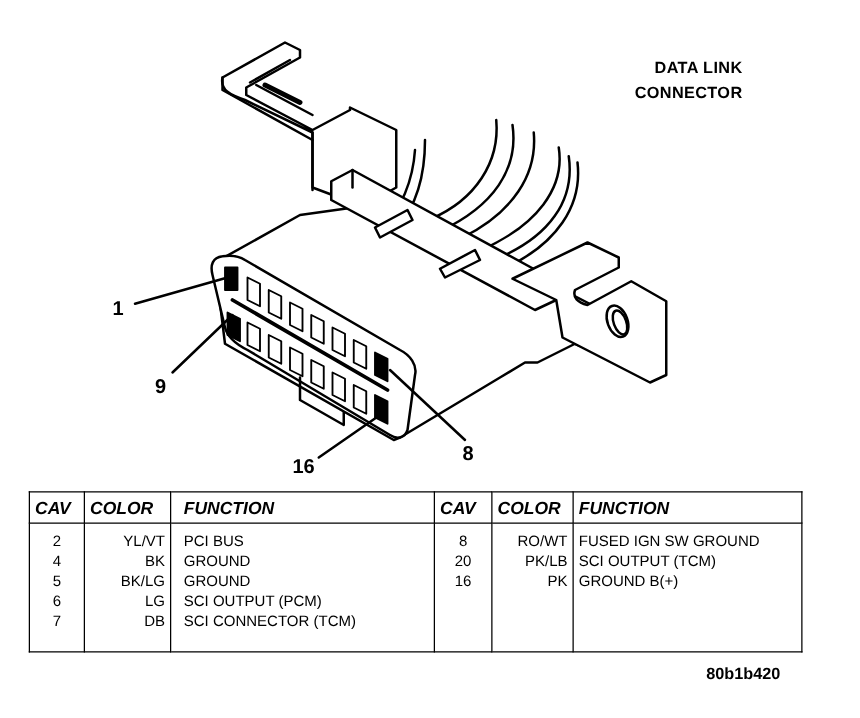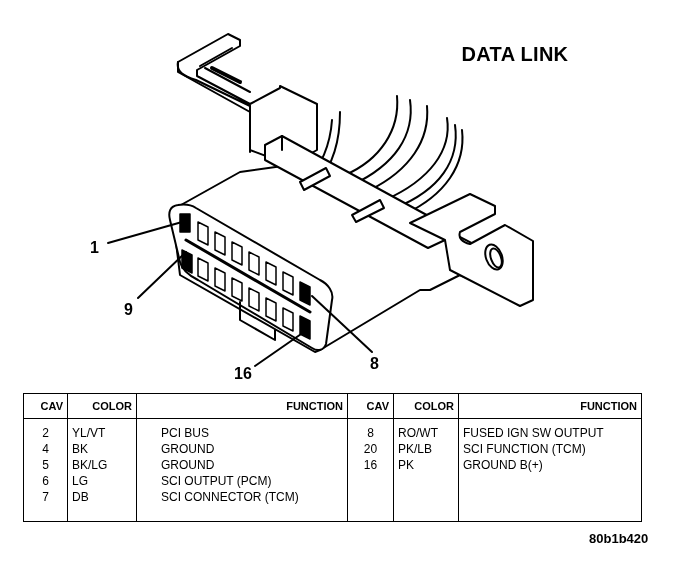--- a/index.html
+++ b/index.html
@@ -1,35 +1,35 @@
 <!DOCTYPE html>
 <html><head>
 <meta charset="utf-8">
 <style>
   html, body { margin: 0; padding: 0; background: #ffffff; }
   body { width: 688px; height: 574px; position: relative; overflow: hidden;
          font-family: "Liberation Sans", sans-serif; color: #000; }
   #drawing { position: absolute; left: 0; top: 0; width: 688px; height: 390px; }
-  .title { position: absolute; left: 436px; top: 44px; width: 158px; text-align: center;
-           font-weight: bold; font-size: 20px; line-height: 20px; letter-spacing: 0.3px; }
+  .title { position: absolute; left: 436px; top: 44px; width: 158px; text-align: right;
+           font-weight: bold; font-size: 13px; line-height: 20px; letter-spacing: 0.3px; }
   .pin-label { position: absolute; font-weight: bold; font-size: 16px; line-height: 16px; }
   #pin-1 { left: 90px; top: 240px; }
   #pin-9 { left: 124px; top: 302px; }
   #pin-16 { left: 234px; top: 366px; }
   #pin-8 { left: 370px; top: 356px; }
   table.cav { position: absolute; left: 23px; top: 393px; width: 618px; border-collapse: collapse;
               table-layout: fixed; font-size: 12px; }
-  table.cav th { font-weight: bold; font-size: 11px; text-align: right; padding: 3px 4px; height: 18px;
-                 border: 1.5px solid #000; }
+  table.cav th { font-weight: bold; font-size: 14px; text-align: left; padding: 3px 4px; height: 18px;
+                 border: 1.5px solid #000; font-style: italic; }
   table.cav td { vertical-align: top; border-left: 1.5px solid #000; border-right: 1.5px solid #000;
                  border-bottom: 1.5px solid #000; padding: 6px 4px 0 4px; height: 96px; line-height: 16px; }
   .c-cav { text-align: center; }
-  .c-color { text-align: left; }
+  .c-color { text-align: right; }
   .line { display: block; white-space: nowrap; }
-  .figid { position: absolute; left: 565px; top: 531px; font-weight: bold; font-size: 13px; margin-left: 24px; }
+  .figid { position: absolute; left: 565px; top: 531px; font-weight: bold; font-size: 13px; }
 </style>
 </head>
 <body>
 
 <svg id="drawing" viewBox="0 0 688 390" xmlns="http://www.w3.org/2000/svg">
   <g fill="none" stroke="#000" stroke-width="2" stroke-linejoin="round" stroke-linecap="round">
 
     <g>
       <path d="M178 62 L228 34 L240 40 L240 46 L197 70 L197 76 L250 104 L280 88 L280 86 L317 104 L317 150 L290 165 L250 150 L250 106 L196 80 C184 76 176 72 178 62 Z" fill="#fff"></path>
       <path d="M200 66 L232 48 M205 68 L250 92"></path>
@@ -80,20 +80,21 @@
       <path d="M108 243 L182 222"></path>
       <path d="M138 298 L186 252"></path>
       <path d="M255 366 L304 332"></path>
       <path d="M372 352 L312 296"></path>
     </g>
   </g>
 </svg>
 
 <div class="title">
   <span class="line">DATA LINK</span>
+  <span class="line">CONNECTOR</span>
 </div>
 
 <div class="pin-label" id="pin-1">1</div>
 <div class="pin-label" id="pin-9">9</div>
 <div class="pin-label" id="pin-16">16</div>
 <div class="pin-label" id="pin-8">8</div>
 
 <table class="cav">
   <colgroup>
     <col style="width:44px">
@@ -122,39 +123,39 @@
         <span class="line">6</span>
         <span class="line">7</span>
       </td>
       <td class="c-color">
         <span class="line">YL/VT</span>
         <span class="line">BK</span>
         <span class="line">BK/LG</span>
         <span class="line">LG</span>
         <span class="line">DB</span>
       </td>
-      <td style="padding-left:24px">
+      <td style="padding-left:10px">
         <span class="line">PCI BUS</span>
         <span class="line">GROUND</span>
         <span class="line">GROUND</span>
         <span class="line">SCI OUTPUT (PCM)</span>
         <span class="line">SCI CONNECTOR (TCM)</span>
       </td>
       <td class="c-cav">
         <span class="line">8</span>
         <span class="line">20</span>
         <span class="line">16</span>
       </td>
       <td class="c-color">
         <span class="line">RO/WT</span>
         <span class="line">PK/LB</span>
         <span class="line">PK</span>
       </td>
       <td>
-        <span class="line">FUSED IGN SW OUTPUT</span>
-        <span class="line">SCI FUNCTION (TCM)</span>
+        <span class="line">FUSED IGN SW GROUND</span>
+        <span class="line">SCI OUTPUT (TCM)</span>
         <span class="line">GROUND B(+)</span>
       </td>
     </tr>
   </tbody>
 </table>
 
 <div class="figid">80b1b420</div>
 
 </body></html>

